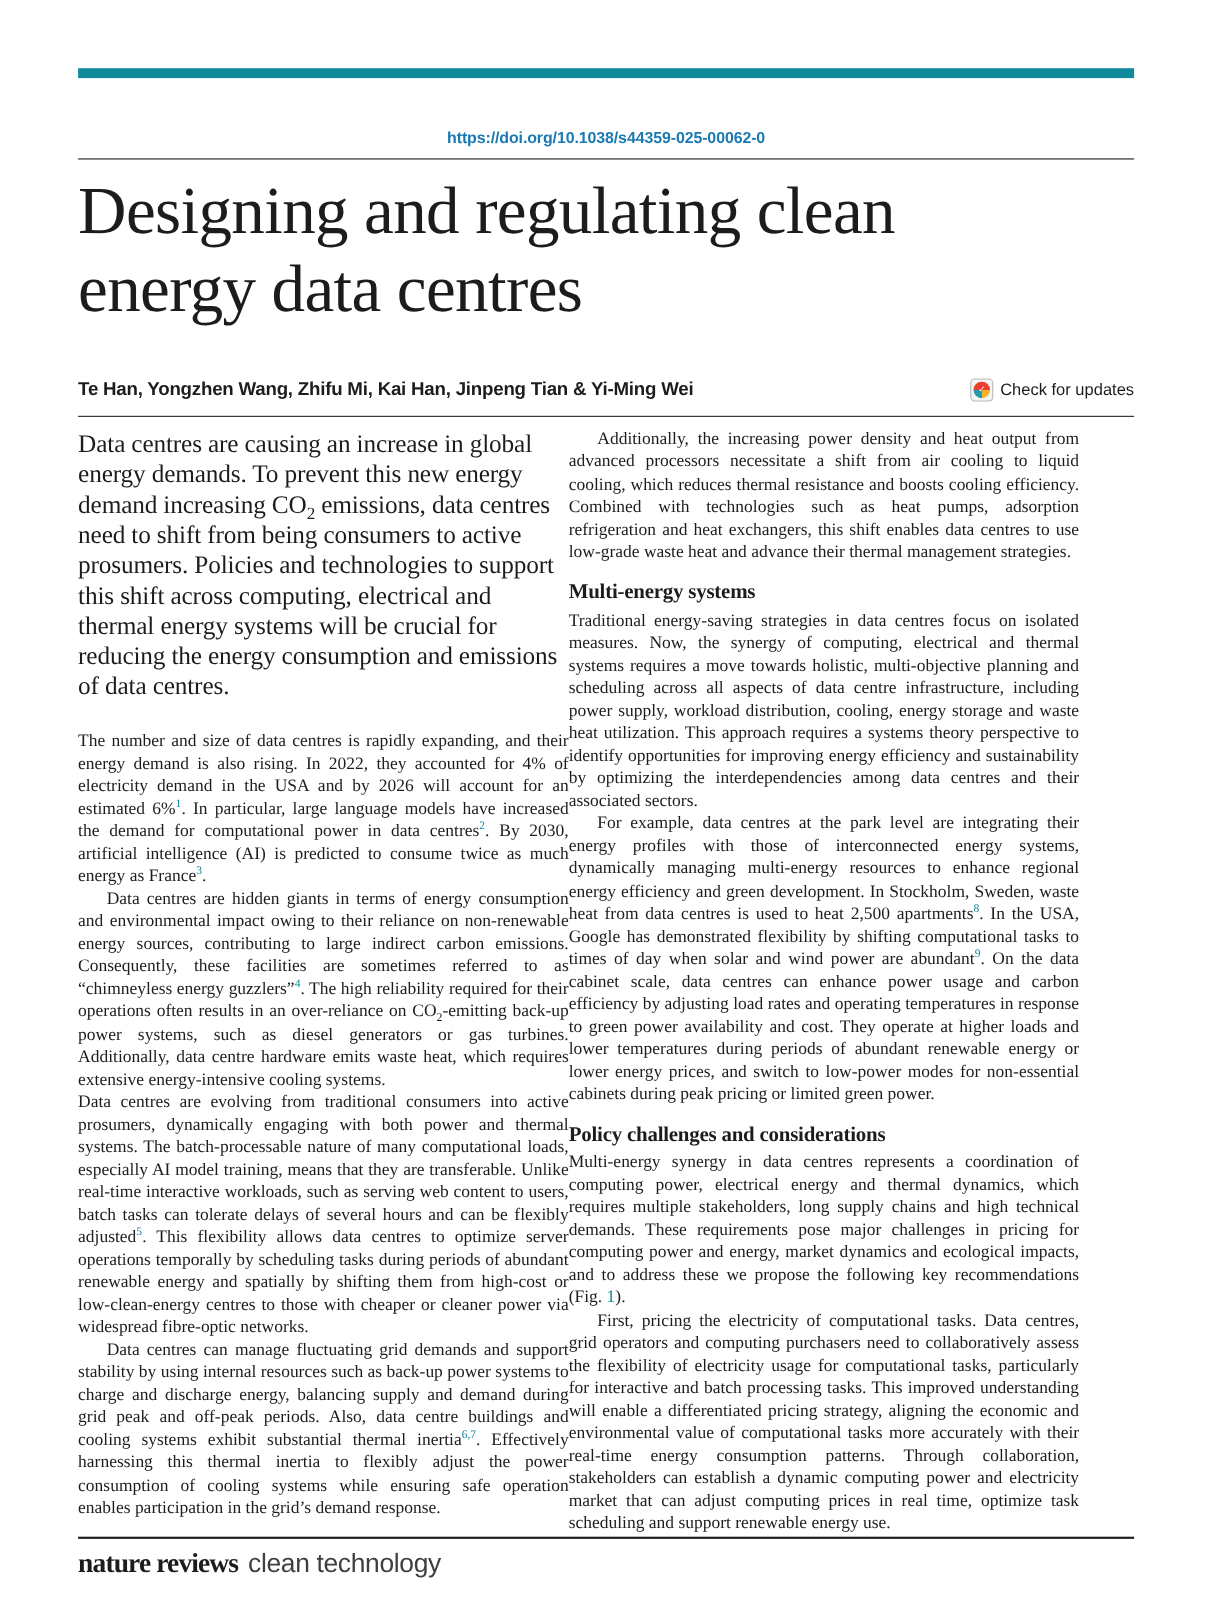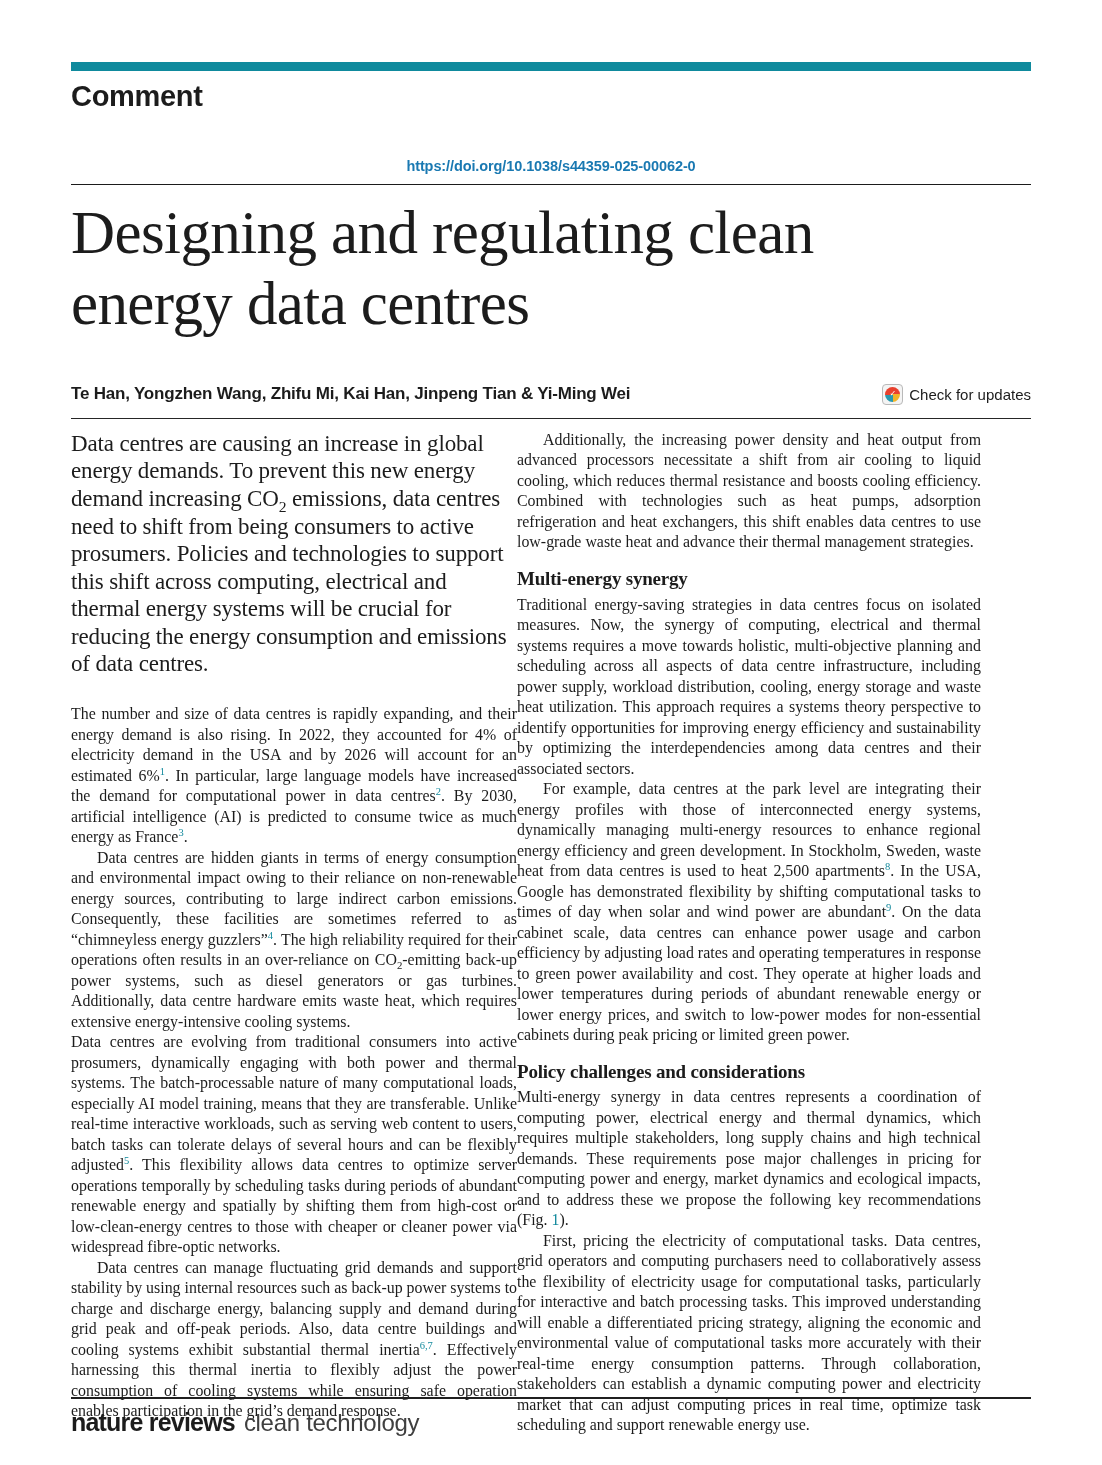--- a/index.html
+++ b/index.html
@@ -78,36 +78,35 @@
     cursor:pointer;
   }
   .figlink{color:var(--ref-teal);cursor:pointer;}
 
   .footer{
     position:absolute;left:71px;right:71px;top:1397px;
     border-top:2px solid #1f1f1f;padding-top:9px;
     display:flex;align-items:baseline;
   }
   .brand-bold{
-    font-family:Liberation Sans, sans-serif;font-weight:bold;
+    font-family:Liberation Serif, serif;font-weight:bold;
     font-size:25px;letter-spacing:-0.8px;
   }
   .brand-light{
     font-family:"Liberation Sans",sans-serif;font-weight:normal;
     font-size:24px;color:var(--footer-gray);margin-left:9px;letter-spacing:-0.3px;
   }
 </style>
 </head>
 <body>
 
 <div class="page">
 
   <div class="kicker-bar"></div>
 
-  <h2 class="kicker">Comment</h2>
 
   <div class="doi-row">
     <a class="doi-link">https://doi.org/10.1038/s44359-025-00062-0</a>
   </div>
 
   <div class="rule-1"></div>
 
   <h1 class="title">Designing and regulating clean energy data centres</h1>
 
   <div class="byline-row">
@@ -127,21 +126,21 @@
     <div class="col-left">
       <p class="standfirst">Data centres are causing an increase in global energy demands. To prevent this new energy demand increasing CO<sub>2</sub> emissions, data centres need to shift from being consumers to active prosumers. Policies and technologies to support this shift across computing, electrical and thermal energy systems will be crucial for reducing the energy consumption and emissions of data centres.</p>
       <p class="body-p">The number and size of data centres is rapidly expanding, and their energy demand is also rising. In 2022, they accounted for 4% of electricity demand in the USA and by 2026 will account for an estimated 6%<sup class="ref">1</sup>. In particular, large language models have increased the demand for computational power in data centres<sup class="ref">2</sup>. By 2030, artificial intelligence (AI) is predicted to consume twice as much energy as France<sup class="ref">3</sup>.</p>
       <p class="body-p ind">Data centres are hidden giants in terms of energy consumption and environmental impact owing to their reliance on non-renewable energy sources, contributing to large indirect carbon emissions. Consequently, these facilities are sometimes referred to as “chimneyless energy guzzlers”<sup class="ref">4</sup>. The high reliability required for their operations often results in an over-reliance on CO<sub>2</sub>-emitting back-up power systems, such as diesel generators or gas turbines. Additionally, data centre hardware emits waste heat, which requires extensive energy-intensive cooling systems.</p>
       <p class="body-p">Data centres are evolving from traditional consumers into active prosumers, dynamically engaging with both power and thermal systems. The batch-processable nature of many computational loads, especially AI model training, means that they are transferable. Unlike real-time interactive workloads, such as serving web content to users, batch tasks can tolerate delays of several hours and can be flexibly adjusted<sup class="ref">5</sup>. This flexibility allows data centres to optimize server operations temporally by scheduling tasks during periods of abundant renewable energy and spatially by shifting them from high-cost or low-clean-energy centres to those with cheaper or cleaner power via widespread fibre-optic networks.</p>
       <p class="body-p ind">Data centres can manage fluctuating grid demands and support stability by using internal resources such as back-up power systems to charge and discharge energy, balancing supply and demand during grid peak and off-peak periods. Also, data centre buildings and cooling systems exhibit substantial thermal inertia<sup class="ref">6,7</sup>. Effectively harnessing this thermal inertia to flexibly adjust the power consumption of cooling systems while ensuring safe operation enables participation in the grid’s demand response.</p>
     </div>
 
     <div class="col-right">
       <p class="body-p ind">Additionally, the increasing power density and heat output from advanced processors necessitate a shift from air cooling to liquid cooling, which reduces thermal resistance and boosts cooling efficiency. Combined with technologies such as heat pumps, adsorption refrigeration and heat exchangers, this shift enables data centres to use low-grade waste heat and advance their thermal management strategies.</p>
-      <h3 class="sec-heading">Multi-energy synergy</h3>
+      <h3 class="sec-heading">Multi-energy systems</h3>
       <p class="body-p">Traditional energy-saving strategies in data centres focus on isolated measures. Now, the synergy of computing, electrical and thermal systems requires a move towards holistic, multi-objective planning and scheduling across all aspects of data centre infrastructure, including power supply, workload distribution, cooling, energy storage and waste heat utilization. This approach requires a systems theory perspective to identify opportunities for improving energy efficiency and sustainability by optimizing the interdependencies among data centres and their associated sectors.</p>
       <p class="body-p ind">For example, data centres at the park level are integrating their energy profiles with those of interconnected energy systems, dynamically managing multi-energy resources to enhance regional energy efficiency and green development. In Stockholm, Sweden, waste heat from data centres is used to heat 2,500 apartments<sup class="ref">8</sup>. In the USA, Google has demonstrated flexibility by shifting computational tasks to times of day when solar and wind power are abundant<sup class="ref">9</sup>. On the data cabinet scale, data centres can enhance power usage and carbon efficiency by adjusting load rates and operating temperatures in response to green power availability and cost. They operate at higher loads and lower temperatures during periods of abundant renewable energy or lower energy prices, and switch to low-power modes for non-essential cabinets during peak pricing or limited green power.</p>
       <h3 class="sec-heading">Policy challenges and considerations</h3>
       <p class="body-p">Multi-energy synergy in data centres represents a coordination of computing power, electrical energy and thermal dynamics, which requires multiple stakeholders, long supply chains and high technical demands. These requirements pose major challenges in pricing for computing power and energy, market dynamics and ecological impacts, and to address these we propose the following key recommendations (Fig.&nbsp;<span class="figlink">1</span>).</p>
       <p class="body-p ind">First, pricing the electricity of computational tasks. Data centres, grid operators and computing purchasers need to collaboratively assess the flexibility of electricity usage for computational tasks, particularly for interactive and batch processing tasks. This improved understanding will enable a differentiated pricing strategy, aligning the economic and environmental value of computational tasks more accurately with their real-time energy consumption patterns. Through collaboration, stakeholders can establish a dynamic computing power and electricity market that can adjust computing prices in real time, optimize task scheduling and support renewable energy use.</p>
     </div>
 
   </div>
 
   <div class="footer">

